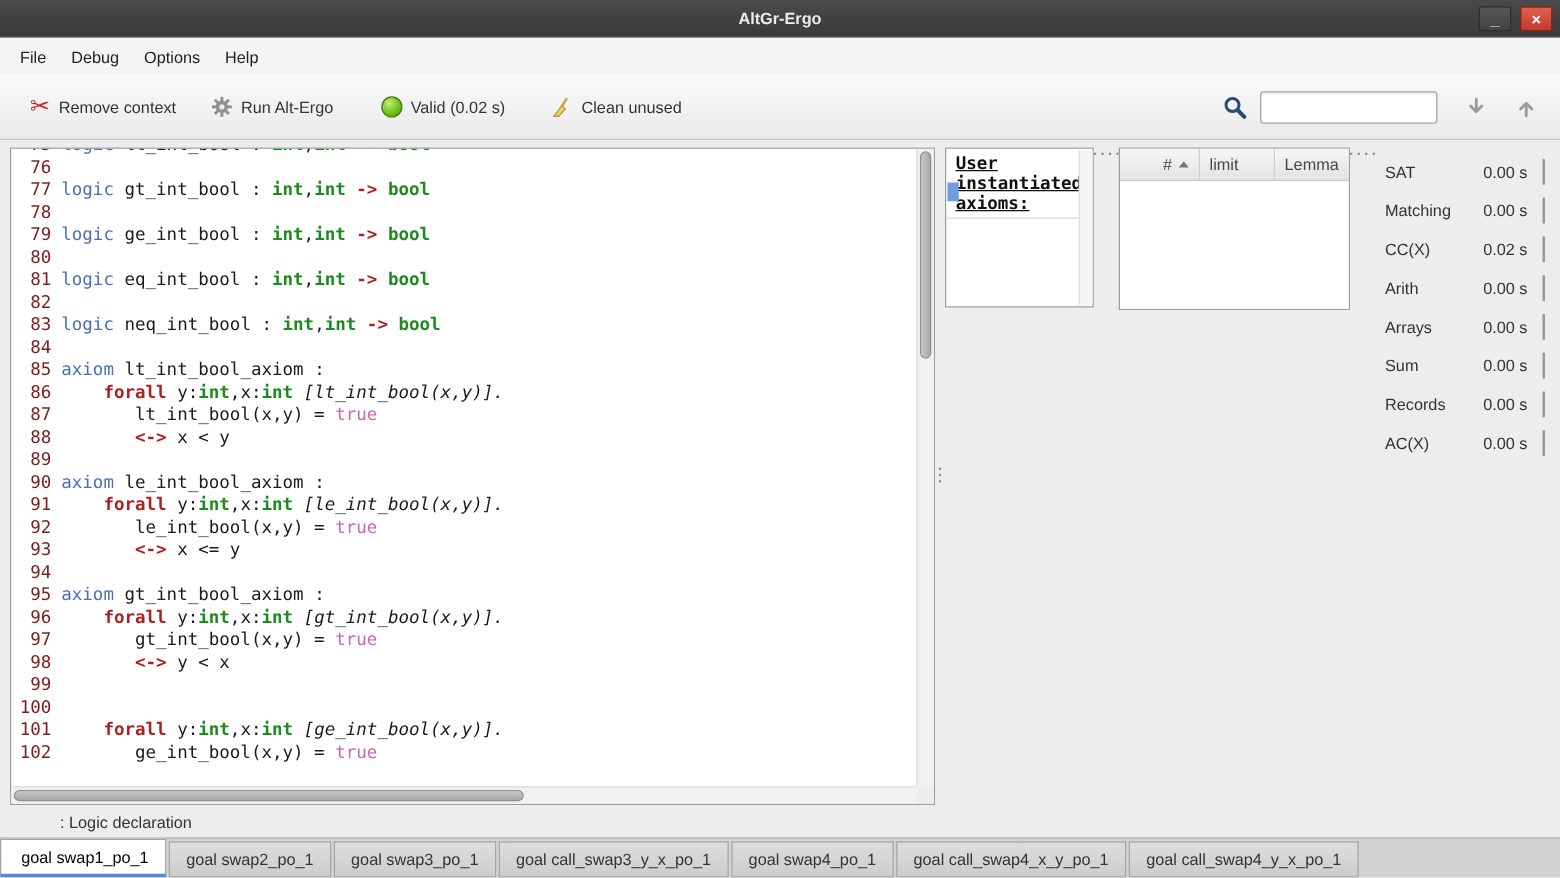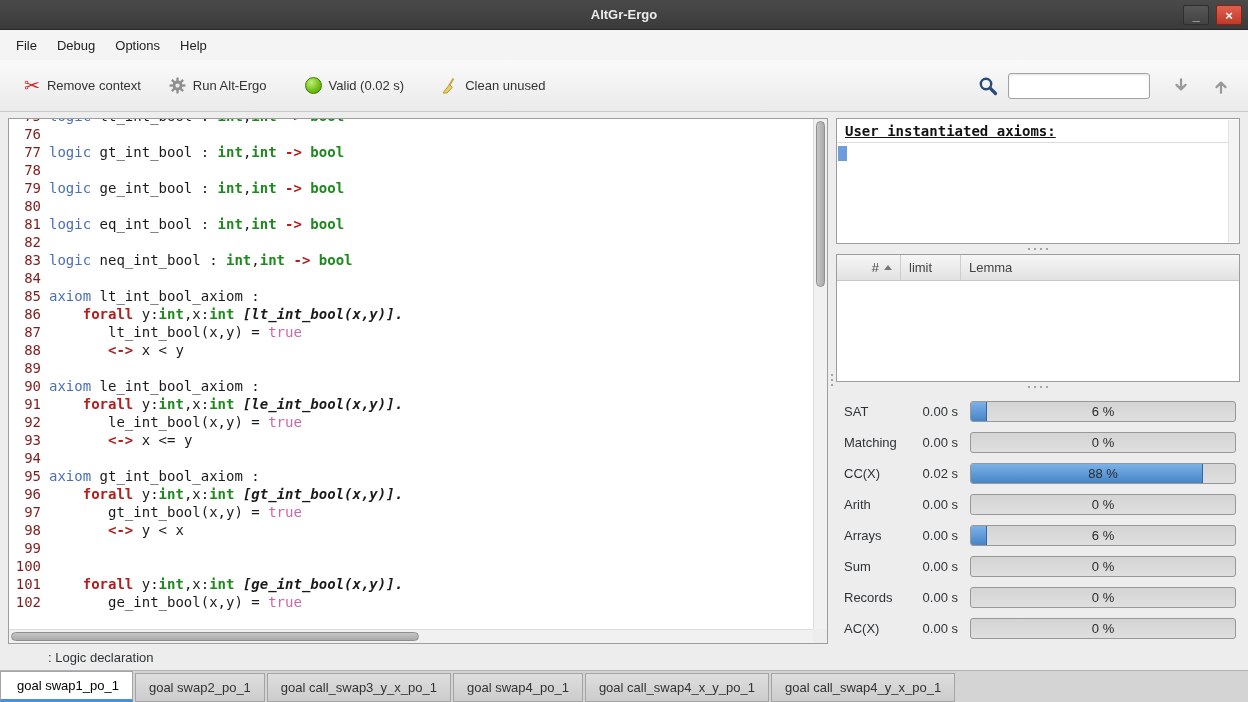--- a/index.html
+++ b/index.html
@@ -33,34 +33,34 @@
   .main { display:flex; height:538px; padding:6px 8px; }
   .editor { width:820px; background:#fff; border:1px solid #9d9d9d; position:relative; overflow:hidden; }
   .code-viewport { position:absolute; left:0; top:0; right:14px; bottom:14px; overflow:hidden; }
   .code-inner { margin-top:-12px; }
   .line { display:flex; height:18px; line-height:18px; font-family:"DejaVu Sans Mono", monospace; font-size:14px; white-space:pre; }
   .ln { width:40px; flex:none; text-align:right; padding-right:8px; color:#7f1d1d; }
   .tok-kw { color:#4a6fb5; }
   .tok-ty { color:#1d8a1d; font-weight:bold; }
   .tok-op { color:#b01e1e; font-weight:bold; }
   .tok-lit { color:#cc66aa; }
-  .tok-tr { font-style:italic; color:#1a1a1a;font-weight:bold; }
+  .tok-tr { font-style:italic; color:#1a1a1a; }
   .tok-p { color:#1a1a1a; }
   .vscroll { position:absolute; top:0; right:0; bottom:14px; width:14px; background:#f1f1f1; border-left:1px solid #ddd; }
   .vthumb { position:absolute; top:2px; left:2px; right:2px; height:166px; border-radius:6px; background:linear-gradient(90deg,#c6c6c6,#a9a9a9); border:1px solid #8f8f8f; }
   .hscroll { position:absolute; left:0; right:14px; bottom:0; height:14px; background:#f1f1f1; border-top:1px solid #ddd; }
   .hthumb { position:absolute; left:2px; top:2px; bottom:2px; width:408px; border-radius:6px; background:linear-gradient(#c6c6c6,#a9a9a9); border:1px solid #8f8f8f; }
   .scroll-corner { position:absolute; right:0; bottom:0; width:14px; height:14px; background:#ededed; }
 
   .vsplit { width:8px; position:relative; }
   .vsplit .dots { position:absolute; top:calc(50% - 7px); left:3px; display:flex; flex-direction:column; gap:3px; }
   .dot { width:2px; height:2px; border-radius:50%; background:#8d8d8d; }
 
   
-  .right { flex:1; display:flex; flex-direction:column; }
+  .right { flex:1; display:flex; flex-direction:row; }
   .axioms { height:128px; background:#fff; border:1px solid #9d9d9d; position:relative; }
   .axioms-title { font-family:"DejaVu Sans Mono", monospace; font-size:14px; font-weight:bold; text-decoration:underline; color:#111; padding:4px 8px 3px; border-bottom:1px solid #dcdcdc; }
   .axioms-sel { position:absolute; left:1px; top:27px; width:9px; height:15px; background:#6d9edb; }
   .mini-rail { position:absolute; top:1px; right:0; bottom:1px; width:11px; background:#f4f4f4; border-left:1px solid #e2e2e2; }
   .hhandle { height:10px; display:flex; align-items:center; justify-content:center; gap:4px; }
   .lemma { height:130px; background:#fff; border:1px solid #9d9d9d; display:flex; flex-direction:column; position:relative; }
   .lemma-header { display:flex; height:26px; background:linear-gradient(#f6f6f6,#e2e2e2); border-bottom:1px solid #c7c7c7; color:#444; flex:none; }
   .lh-col { display:flex; align-items:center; padding:0 8px; border-right:1px solid #cdcdcd; }
   .lh-num { width:64px; justify-content:flex-end; gap:5px; }
   .lh-limit { width:60px; }
@@ -309,19 +309,20 @@
     </div>
   </div>
 
   <div class="statusbar">
     <span>: Logic declaration</span>
   </div>
 
   <div class="tabbar">
       <div class="tab active">goal swap1_po_1</div>
       <div class="tab">goal swap2_po_1</div>
+      <div class="tab">goal swap3_po_1</div>
       <div class="tab">goal call_swap3_y_x_po_1</div>
       <div class="tab">goal swap4_po_1</div>
       <div class="tab">goal call_swap4_x_y_po_1</div>
       <div class="tab">goal call_swap4_y_x_po_1</div>
     </div>
 
 </div>
 
 </body></html>

